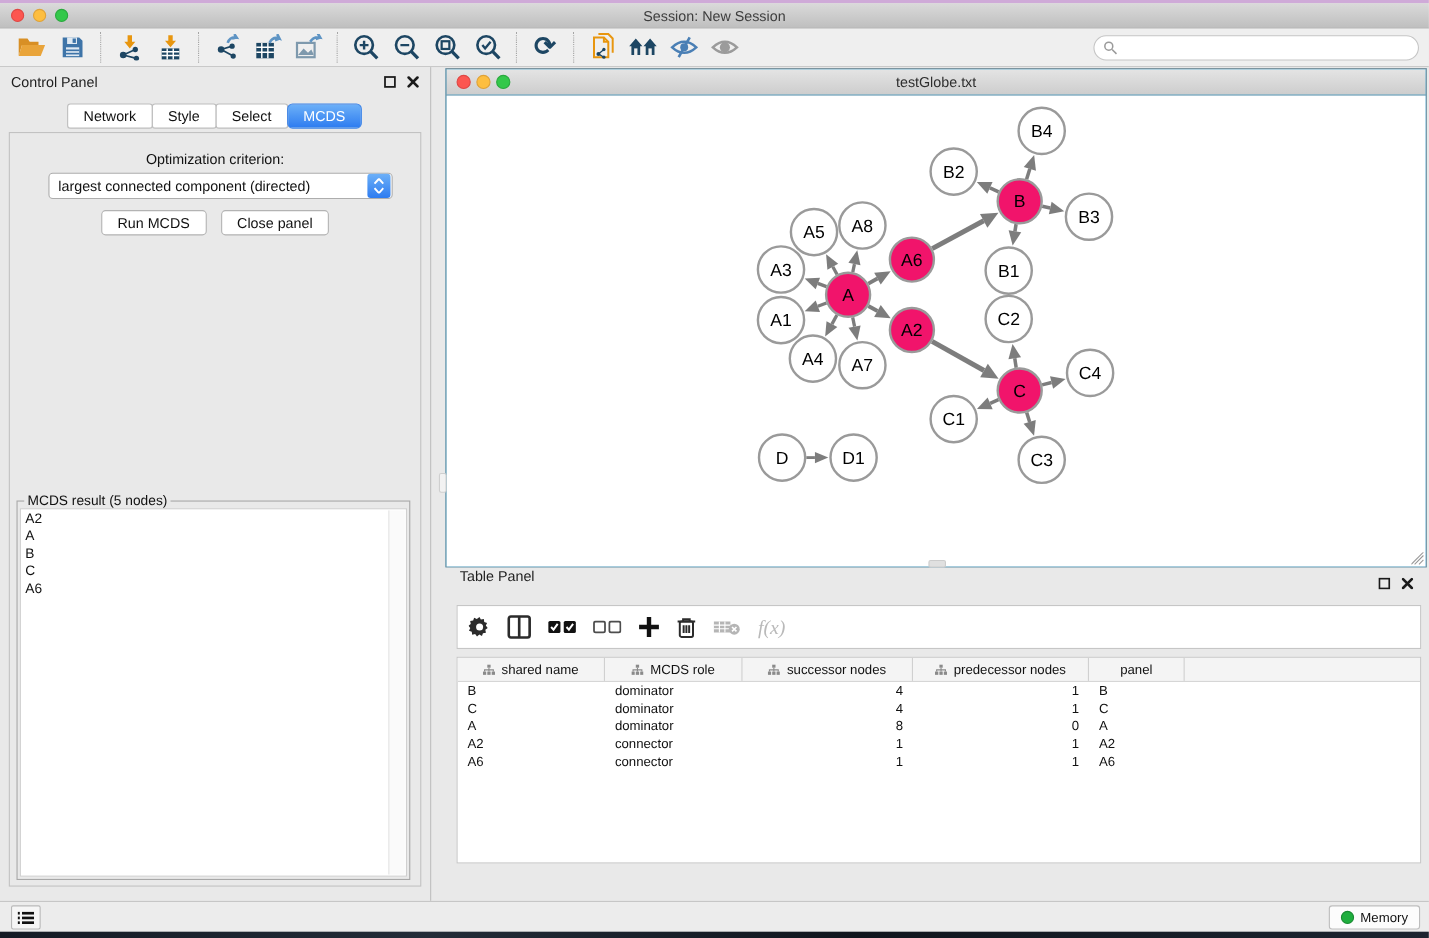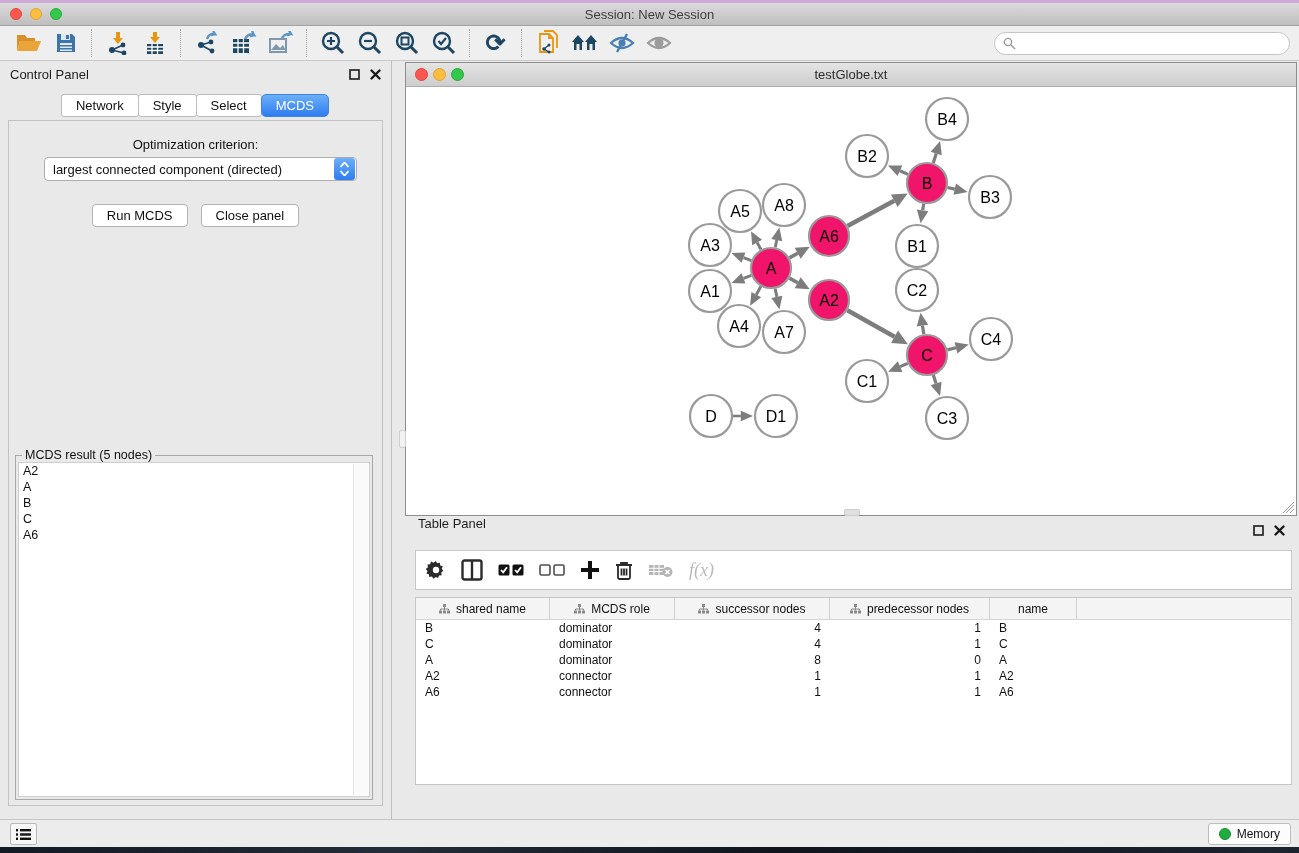--- a/index.html
+++ b/index.html
@@ -40,21 +40,21 @@
   .tabs-row { display:flex; justify-content:center; margin-top:7px; }
   .tab { font-size:13px; padding:3px 14px; background:#fff; border:1px solid #bdbdbd; color:#111; border-radius:3px; margin-left:-1px; }
   .tab.active { background:linear-gradient(#6cb0f8,#2e7cf0); color:#fff; border-color:#3f85e8; border-radius:5px; }
   .cp-content { position:absolute; left:8px; right:8px; top:59px; bottom:13px; border:1px solid #c2c2c2; background:#e9e9e9; }
   .opt-label { text-align:center; margin-top:16px; font-size:13px; color:#111; }
   .dropdown { position:absolute; left:35px; top:36px; width:313px; height:24px; background:#fff;
     border:1px solid #adadad; border-radius:4px; display:flex; align-items:center; }
   .dropdown .dd-value { flex:1; font-size:13px; padding-left:8px; color:#111; white-space:nowrap; overflow:hidden; }
   .dd-spinner { width:21px; height:22px; border-radius:3px; background:linear-gradient(#6cb0f8,#2e7cf0);
     display:flex; flex-direction:column; align-items:center; justify-content:center; gap:2px; margin-right:1px; }
-  .cp-buttons { position:absolute; left:0; right:0; top:83px; display:flex; justify-content:center; gap:13px; }
+  .cp-buttons { position:absolute; left:0; right:0; top:70px; display:flex; justify-content:center; gap:13px; }
   .btn { font-size:13px; background:#fff; border:1px solid #b3b3b3; border-radius:4px; padding:3px 14px; color:#111; }
   .result-box { position:absolute; left:6px; right:9px; bottom:5px; height:345px; border:1px solid #a8a8a8; }
   .result-legend { position:absolute; top:-8px; left:6px; background:#e9e9e9; font-size:12.5px; padding:0 3px; color:#111; }
   .result-list { position:absolute; inset:6px 2px 2px 2px; background:#fff; border:1px solid #cfcfcf; overflow:hidden; }
   .result-item { font-size:12.5px; line-height:16px; padding-left:4px; color:#111; }
   .result-scroll { position:absolute; top:1px; right:1px; bottom:1px; width:15px; background:#fafafa; border-left:1px solid #e4e4e4; }
 
   
   .net-window { position:absolute; left:405px; top:62px; width:892px; height:454px;
     border:1px solid #8d8d8d; background:#0ea5e9; }
@@ -473,21 +473,21 @@
           <svg width="11" height="10" viewBox="0 0 11 10">
             <rect x="4" y="0" width="3" height="3" fill="#8a8a8a"></rect>
             <rect x="0" y="6.5" width="3" height="3" fill="#8a8a8a"></rect>
             <rect x="4" y="6.5" width="3" height="3" fill="#8a8a8a"></rect>
             <rect x="8" y="6.5" width="3" height="3" fill="#8a8a8a"></rect>
             <path d="M5.5 3 v2 M1.5 6.5 v-1.5 h8 v1.5 M5.5 5 v1.5" stroke="#8a8a8a" stroke-width="1" fill="none"></path>
           </svg>
           <span>predecessor nodes</span>
         </div>
         <div class="t-hcell" style="width: 87px;">
-          <span>name</span>
+          <span>panel</span>
         </div>
       </div>
     <div id="table-body">
         <div class="t-row">
           <div class="t-cell" style="width: 134px; text-align: left;">B</div>
           <div class="t-cell" style="width: 125px; text-align: left;">dominator</div>
           <div class="t-cell" style="width: 155px; text-align: right;">4</div>
           <div class="t-cell" style="width: 160px; text-align: right;">1</div>
           <div class="t-cell" style="width: 87px; text-align: left;">B</div>
         </div>

